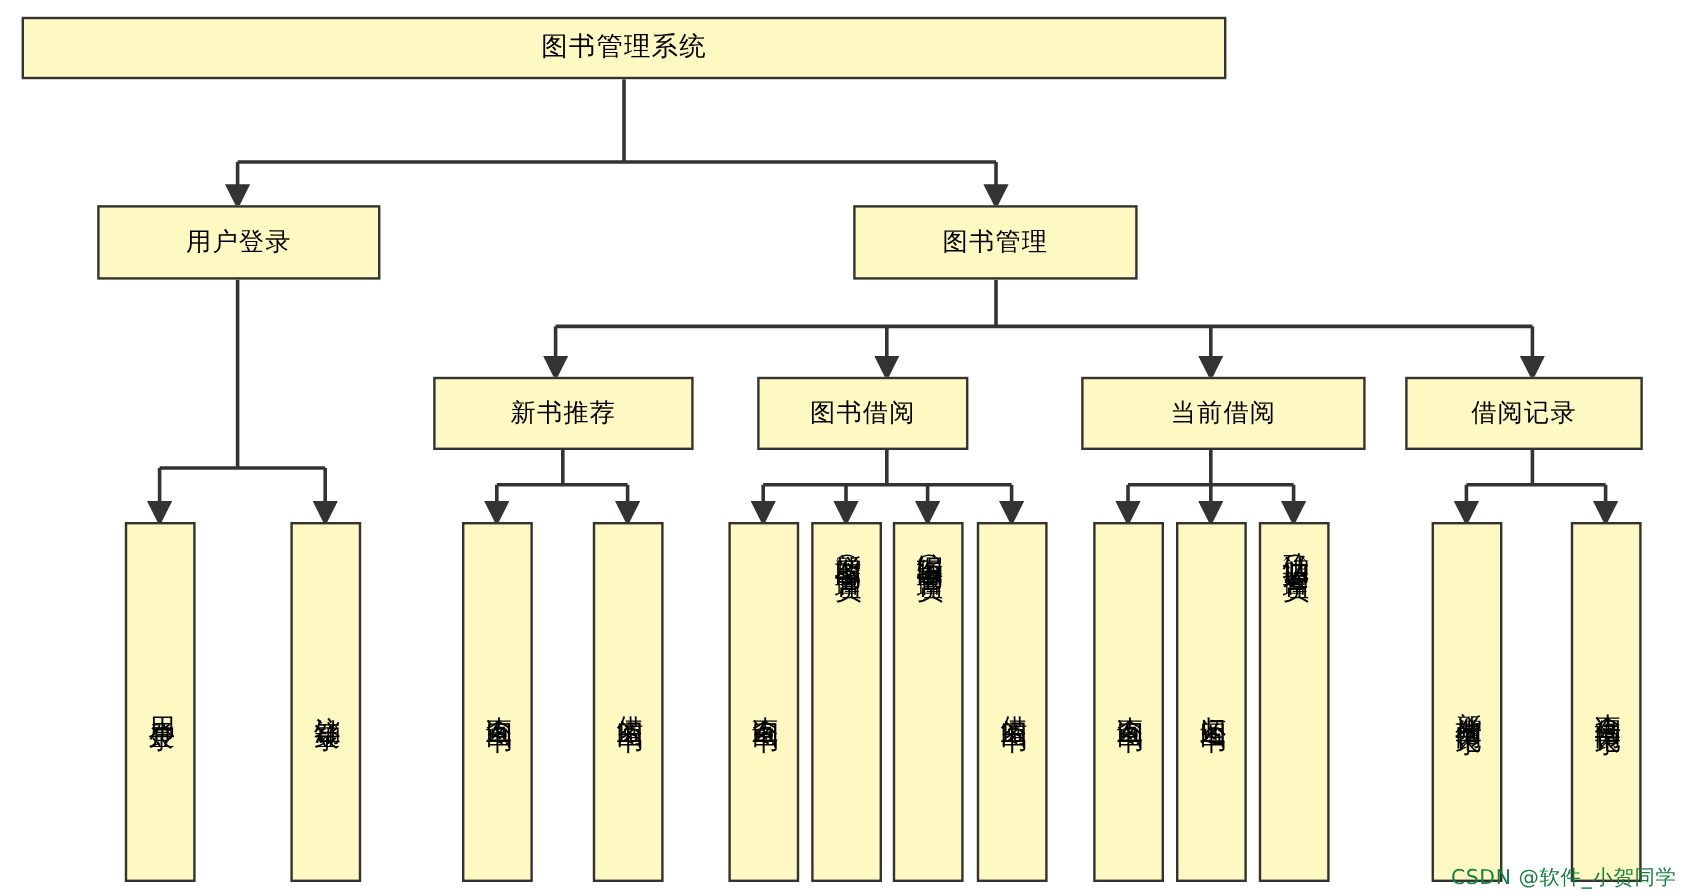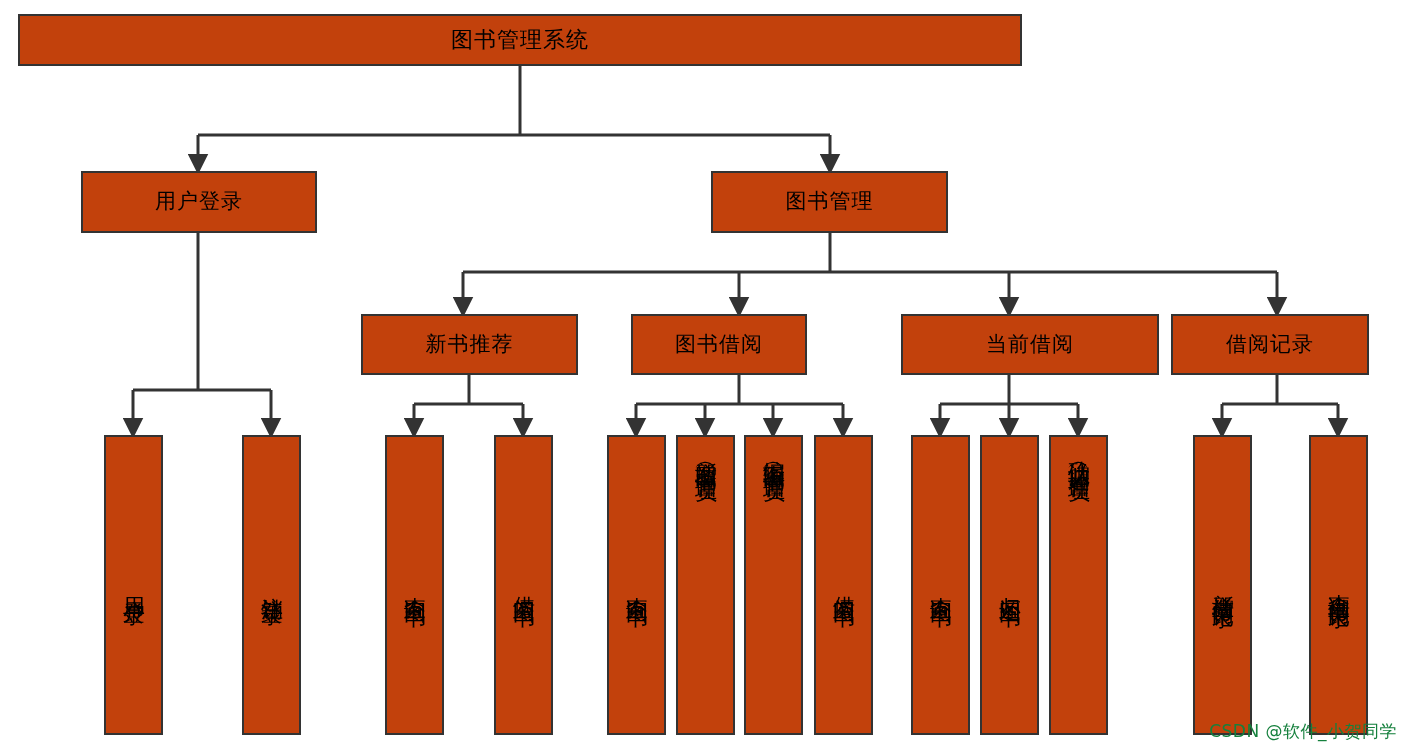--- a/index.html
+++ b/index.html
@@ -14,21 +14,21 @@
   }
   #edges{
     position:absolute;
     left:0;top:0;
     width:1405px;height:747px;
     pointer-events:none;
   }
   .node{
     position:absolute;
     box-sizing:border-box;
-    background:#c2410c;
+    background:#fef9c3;
     border:2px solid #333333;
     display:flex;
     align-items:center;
     justify-content:center;
     color:#000000;
     z-index:2;
   }
   .node .label{
     display:block;
     white-space:nowrap;
@@ -140,21 +140,21 @@
   </div>
 
   <div class="node h" style="left:361px;top:314px;width:217px;height:61px;">
     <span class="label">新书推荐</span>
   </div>
 
   <div class="node h" style="left:631px;top:314px;width:176px;height:61px;">
     <span class="label">图书借阅</span>
   </div>
 
-  <div class="node h" style="left:901px;top:314px;width:258px;height:61px;">
+  <div class="node h" style="left:901px;top:314px;width:237px;height:61px;">
     <span class="label">当前借阅</span>
   </div>
 
   <div class="node h" style="left:1171px;top:314px;width:198px;height:61px;">
     <span class="label">借阅记录</span>
   </div>
 
   <div class="node v center" style="left:104px;top:435px;width:59px;height:300px;">
     <span class="label">用户登录</span>
   </div>

